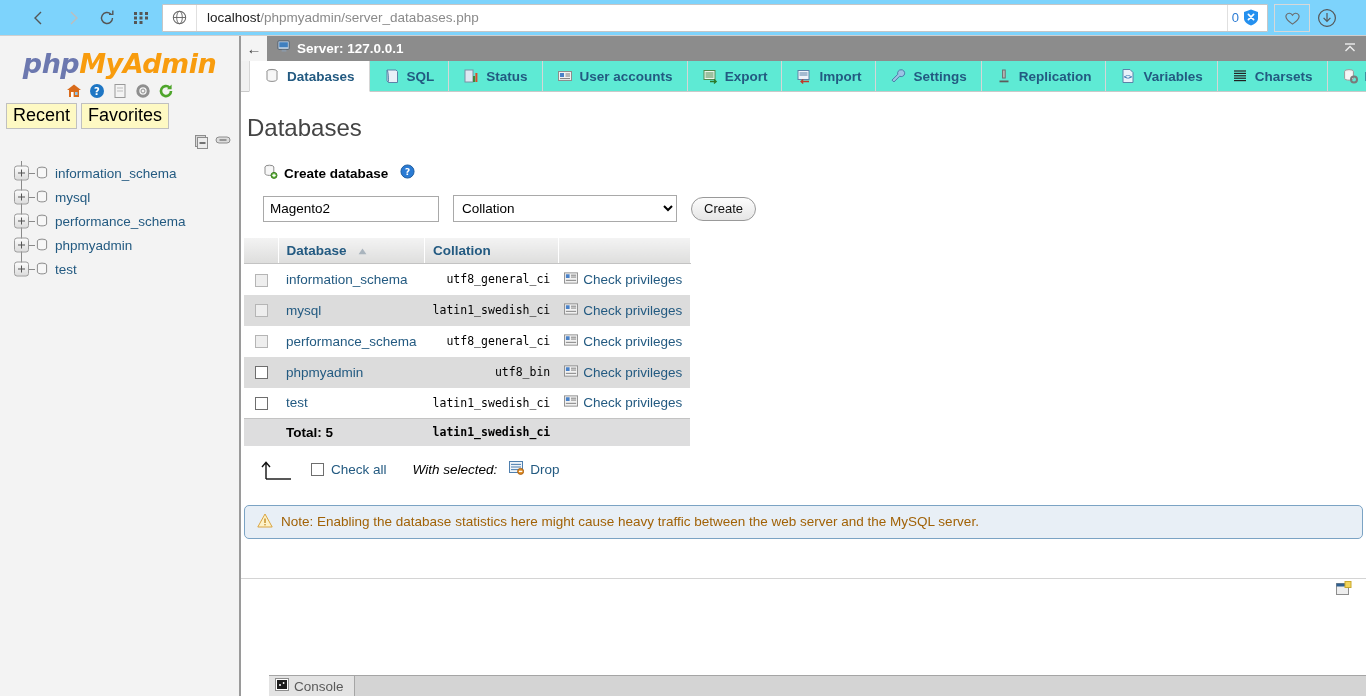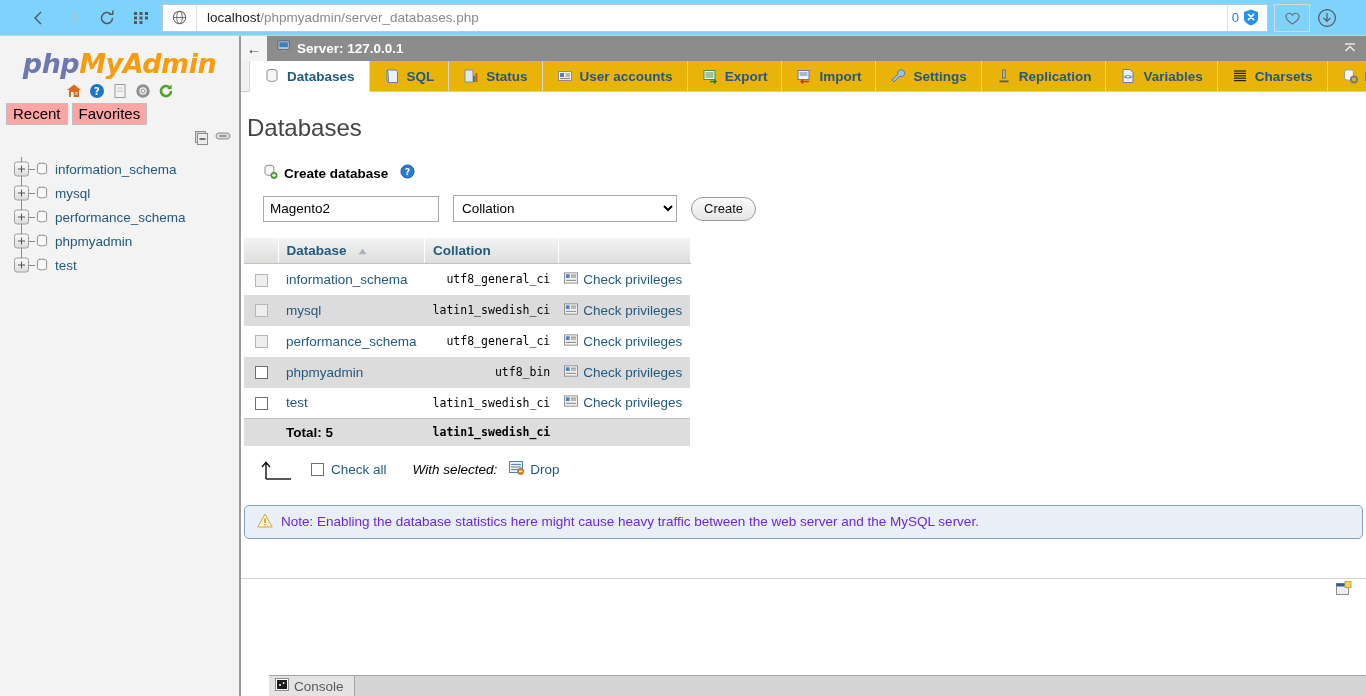--- a/index.html
+++ b/index.html
@@ -93,23 +93,23 @@
     display:flex; justify-content:center; gap:7px;
     padding: 2px 0 4px 0;
   }
   #logo-icons span { width:16px; height:16px; display:block; cursor:pointer; }
   #recent-fav {
     padding-left: 6px;
     display: flex; gap: 4px;
   }
   .rf-btn {
     border: 1px solid #c0c0c0;
-    background: #fca5a5;
+    background: #fef9c3;
     padding: 1px 6px 2px 6px;
-    font-size: 15px;
+    font-size: 18px;
     color: #000;
     cursor: pointer;
   }
   #tree-controls {
     display:flex; justify-content:flex-end; gap:6px;
     padding: 5px 8px 2px 0;
   }
   #db-tree { padding: 6px 0 0 8px; position: relative; }
   .tree-row {
     display:flex; align-items:center;
@@ -186,21 +186,21 @@
     display:flex; align-items:stretch;
     flex: none;
   }
   .tab {
     display:flex; align-items:center; gap:7px;
     padding: 0 14px;
     border-right: 1px solid #d6d6d6;
     color: #235a81;
     font-weight: bold;
     font-size: 13.5px;
-    background: #eab308;
+    background: #5eead4;
     cursor: pointer;
     white-space: nowrap;
   }
   .tab:first-child { border-left: 1px solid #d6d6d6; margin-left:8px; }
   .tab.active { background:#ffffff; border-bottom: 1px solid #fff; margin-bottom:-1px; }
   .tab .ticon { width:16px; height:16px; flex:none; display:block; }
 
   #page-body { flex: 1; padding: 0 0 0 0; overflow:hidden; position:relative; background:#fff; }
   #page-title {
     font-size: 24px;
@@ -309,21 +309,21 @@
   #note-box {
     margin: 24px 3px 0 3px;
     border: 1px solid #7ba3c4;
     border-radius: 5px;
     background: #e8eff6;
     padding: 8px 12px;
     display: flex;
     align-items: center;
     gap: 8px;
     font-size: 13.5px;
-    color: #6d28d9;
+    color: #a16207;
     height: 34px;
   }
   #enable-list { margin: 14px 0 0 30px; padding:0; }
   #enable-list li { list-style: disc; color:#777; }
   #enable-stats { color: #235a81; font-weight: bold; font-size:13.5px; cursor:pointer; }
 
   #floating-panel-icon {
     position: absolute;
     right: 14px;
     bottom: 78px;

